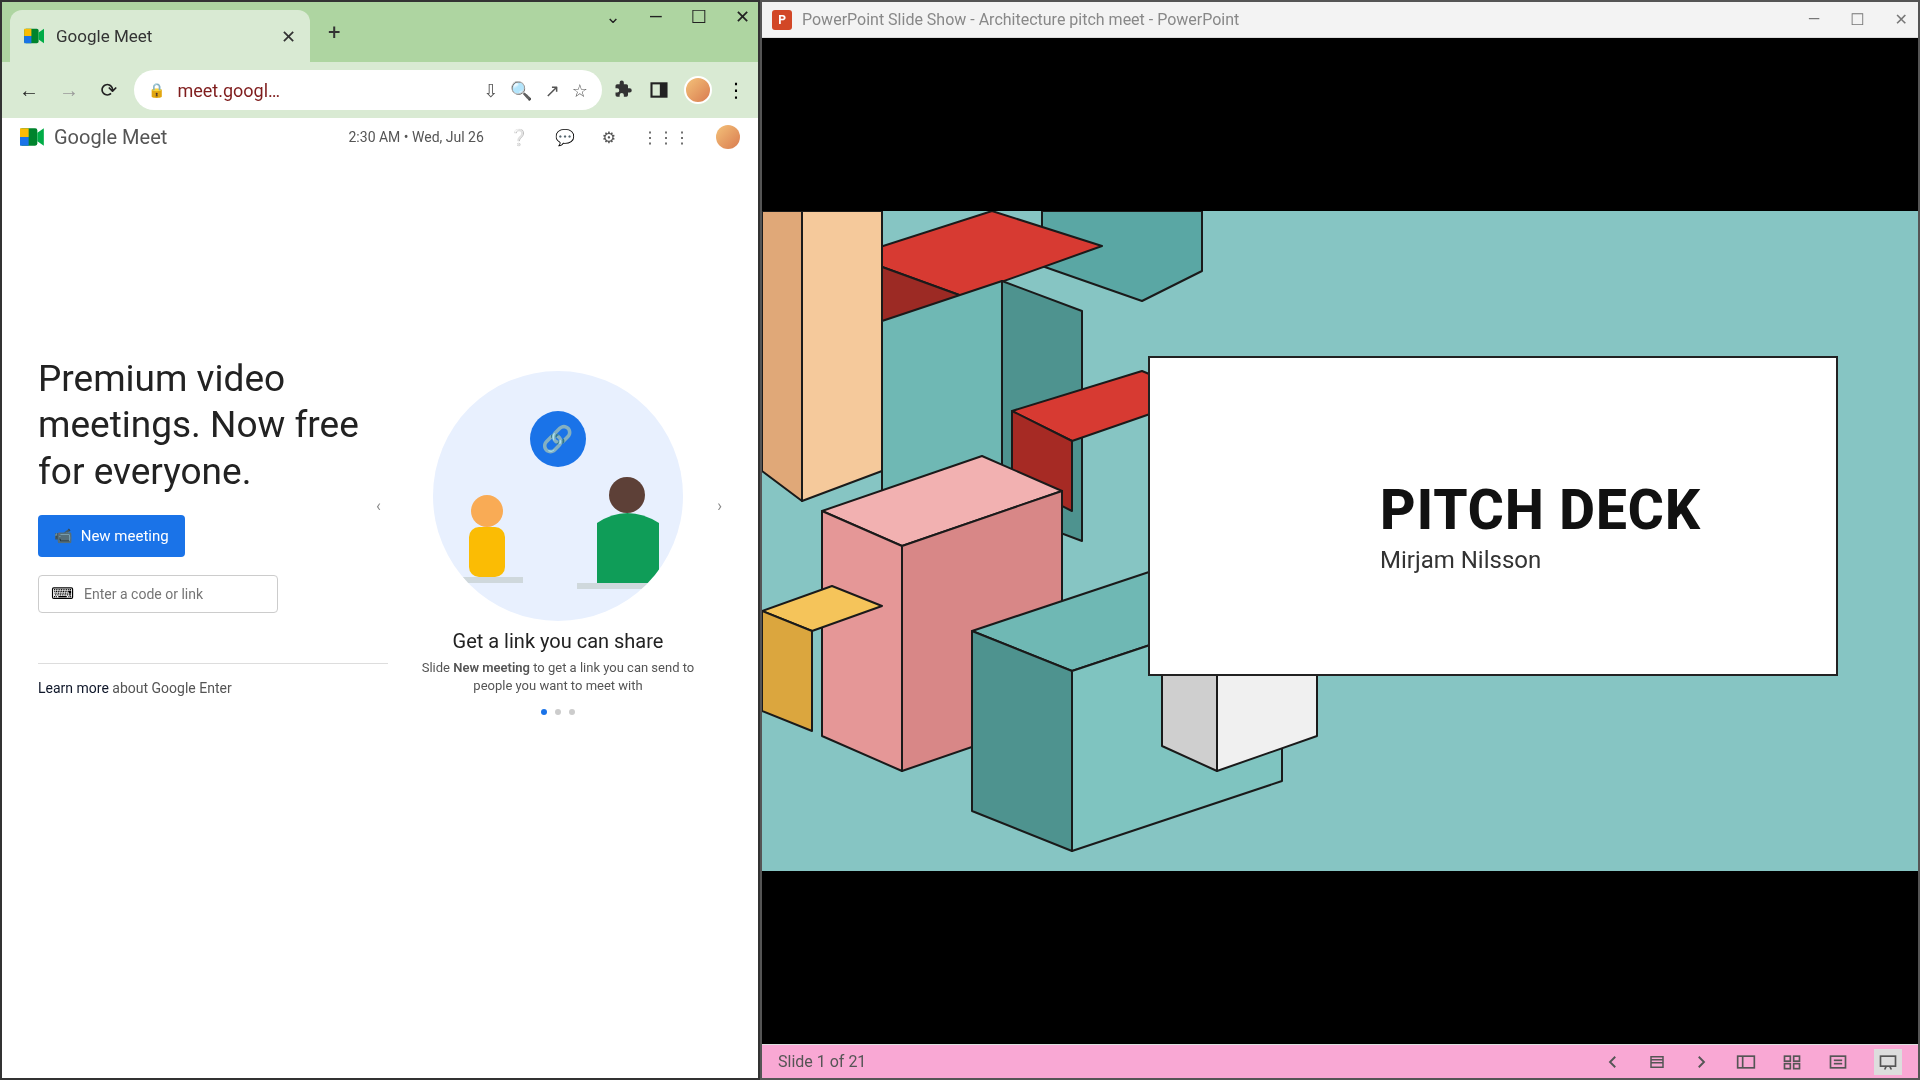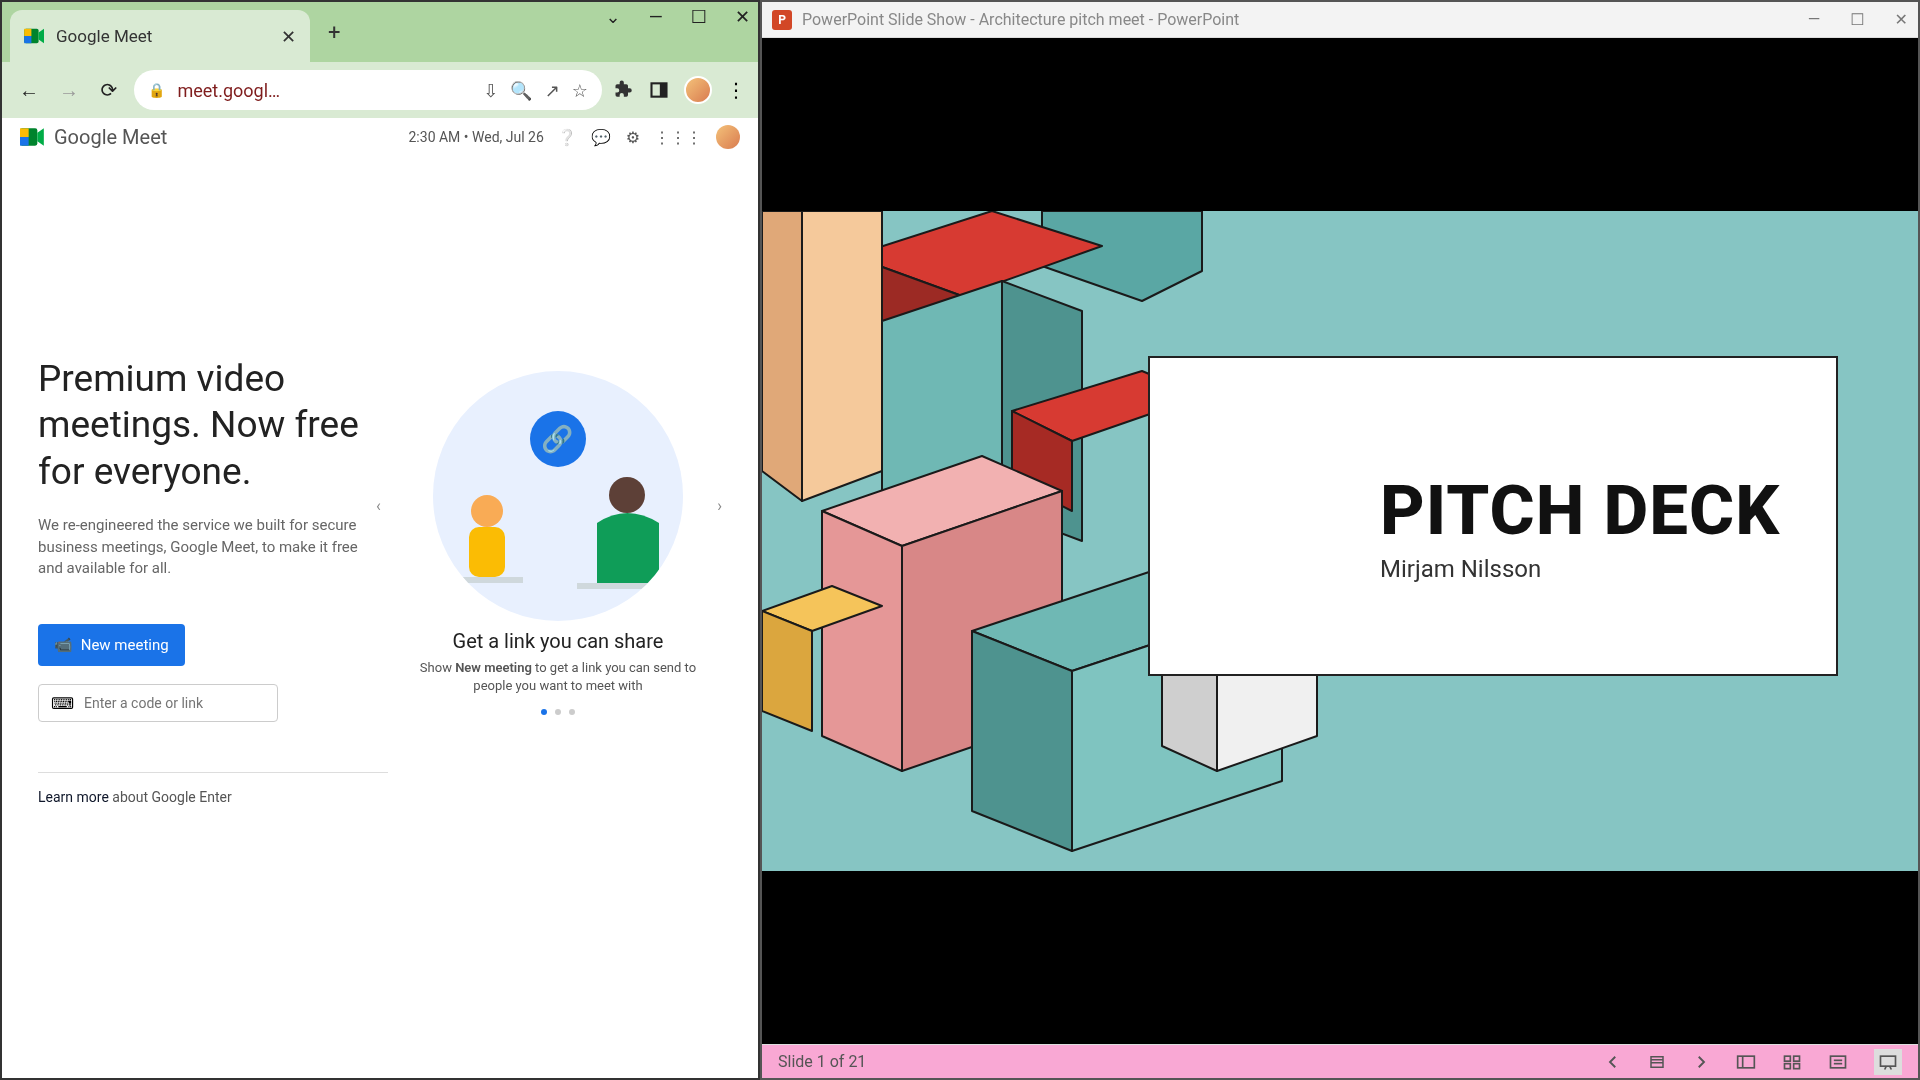--- a/index.html
+++ b/index.html
@@ -24,21 +24,21 @@
 .omnibox .icon { font-size: 18px; color: #555; cursor: pointer; }
 .toolbar-right { display: flex; gap: 14px; align-items: center; }
 .toolbar-right .ext { width: 22px; height: 22px; cursor: pointer; display:flex; align-items:center; justify-content:center; }
 .avatar-sm { width: 28px; height: 28px; border-radius: 50%; background: linear-gradient(135deg,#f4c27a,#d97b4f); border: 2px solid #fff; }
 .dots-v { font-size: 20px; }
 
 .meet-header { height: 38px; display: flex; align-items: center; padding: 0 18px; gap: 10px; border-bottom: none; }
 .meet-logo { display: flex; align-items: center; gap: 8px; }
 .meet-logo-icon { width: 26px; height: 22px; }
 .meet-logo-text { font-size: 20px; color: #555; }
-.meet-header-right { margin-left: auto; display: flex; align-items: center; gap: 14px; }
+.meet-header-right { margin-left: auto; display: flex; align-items: center; gap: 26px; }
 .meet-time { font-size: 14px; color: #555; }
 .hicon { font-size: 16px; color: #555; cursor: pointer; }
 .avatar-xs { width: 24px; height: 24px; border-radius: 50%; background: linear-gradient(135deg,#f4c27a,#d97b4f); }
 
 .meet-body { flex: 1; display: flex; padding: 40px 30px 0 36px; justify-content: center; }
 .meet-left { width: 350px; padding-top: 160px; }
 .meet-h1 { font-size: 37px; line-height: 1.25; color: #222; font-weight: 400; margin-bottom: 20px; }
 .meet-sub { font-size: 15px; color: #666; line-height: 1.45; margin-bottom: 44px; max-width: 320px; }
 .new-meeting-btn { background: #1a73e8; color: #fff; border: none; padding: 12px 16px; font-size: 15px; border-radius: 4px; display: flex; align-items: center; gap: 8px; cursor: pointer; margin-bottom: 18px; }
 .code-input { width: 240px; height: 38px; border: 1px solid #ccc; border-radius: 4px; display: flex; align-items: center; padding: 0 12px; gap: 10px; }
@@ -66,21 +66,21 @@
 .ppt-window { flex: 1; height: 1080px; border: 2px solid #555; background: #fff; display: flex; flex-direction: column; }
 .ppt-titlebar { height: 36px; background: #f3f3f3; border-bottom: 1px solid #ddd; display: flex; align-items: center; padding: 0 10px; }
 .ppt-icon { width: 20px; height: 20px; background: #d24726; border-radius: 3px; color: #fff; font-size: 12px; font-weight: bold; display: flex; align-items: center; justify-content: center; margin-right: 10px; }
 .ppt-title { font-size: 16px; color: #888; }
 .ppt-controls { margin-left: auto; display: flex; gap: 30px; }
 .ppt-controls span { font-size: 16px; color: #777; cursor: pointer; }
 
 .slide-area { flex: 1; background: #000; display: flex; align-items: center; justify-content: center; }
 .slide { width: 100%; height: 660px; background: #86c5c3; position: relative; overflow: hidden; }
 .title-card { position: absolute; right: 80px; top: 145px; width: 690px; height: 320px; background: #fff; border: 2px solid #222; display: flex; flex-direction: column; justify-content: center; padding-left: 230px; }
-.title-card h1 { font-size: 69px; font-weight: 800; letter-spacing: 1px; color: #111; margin-top: 20px; }
+.title-card h1 { font-size: 55px; font-weight: 800; letter-spacing: 1px; color: #111; margin-top: 20px; }
 .title-card p { font-size: 24px; color: #333; margin-top: 4px; }
 
 .ppt-status { height: 34px; background: #f9a8d4; border-top: 1px solid #ddd; display: flex; align-items: center; padding: 15px 16px; font-size: 16px; color: #555; }
 .ppt-status-right { margin-left: auto; display: flex; gap: 26px; align-items: center; }
 .ppt-status-right .sicon { cursor: pointer; color: #555; display:flex; }
 .ppt-status-right .sicon.active { background: #ddd; padding: 4px; }
 </style>
 </head>
 <body>
 
@@ -150,21 +150,20 @@
       <span class="hicon">💬</span>
       <span class="hicon">⚙</span>
       <span class="hicon">⋮⋮⋮</span>
       <div class="avatar-xs"></div>
     </div>
   </div>
 
   <div class="meet-body">
     <div class="meet-left">
       <h1 class="meet-h1">Premium video meetings. Now free for everyone.</h1>
-      <p class="meet-sub">We re-engineered the service we built for secure business meetings, Google Meet, to make it free and available for all.</p>
       <button class="new-meeting-btn">
         <span>📹</span>
         <span>New meeting</span>
       </button>
       <div class="code-input">
         <span>⌨</span>
         <input placeholder="Enter a code or link" style="">
       </div>
       <div class="divider"></div>
       <p class="learn-more">
@@ -182,21 +181,21 @@
             <rect x="0" y="86" width="72" height="6" fill="#cfd8dc"></rect>
           </svg>
         <svg class="person-r" viewBox="0 0 92 130">
             <circle cx="50" cy="22" r="18" fill="#5d4037"></circle>
             <path d="M20 50 Q50 30 82 50 L82 110 L20 110 Z" fill="#0f9d58"></path>
             <rect x="0" y="110" width="92" height="6" fill="#cfd8dc"></rect>
           </svg>
       </div>
       <div class="illus-title">Get a link you can share</div>
       <div class="illus-sub">
-        <span>Show </span><b>New meeting</b><span> to get a link you can send to people you want to meet with</span>
+        <span>Slide </span><b>New meeting</b><span> to get a link you can send to people you want to meet with</span>
       </div>
       <div class="carousel-dots">
         <span class="active"></span>
         <span></span>
         <span></span>
       </div>
     </div>
   </div>
 </div>
 

